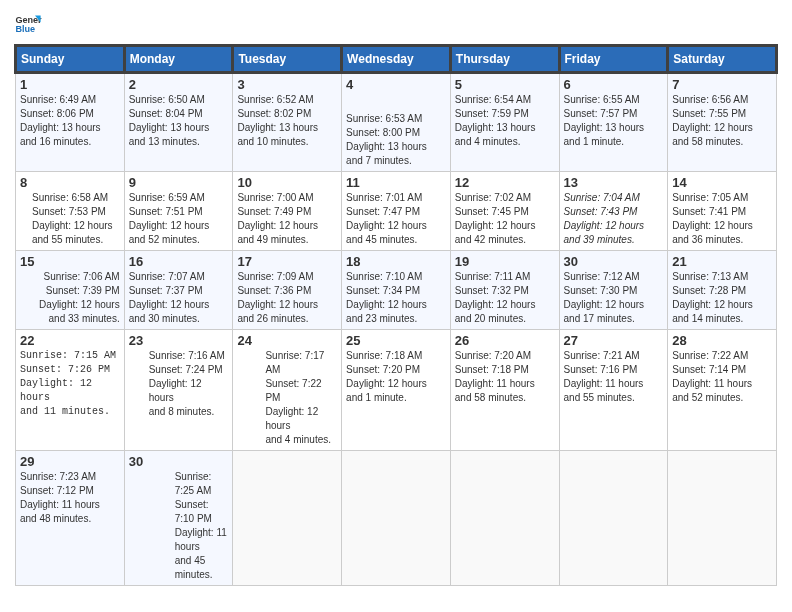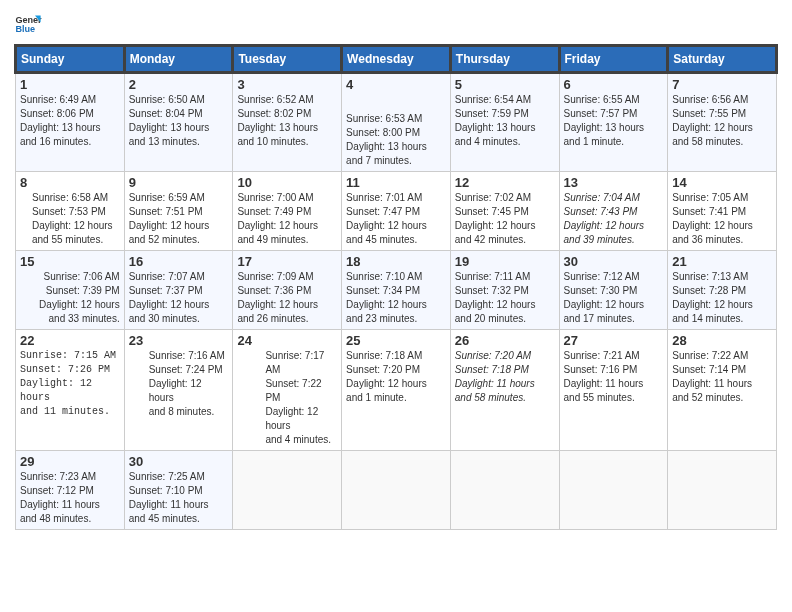--- a/index.html
+++ b/index.html
@@ -296,21 +296,21 @@
           </td>
           <td>
             <span class="day-num">25</span>
             <div class="cell-text" style="white-space: pre-line;">Sunrise: 7:18 AM
 Sunset: 7:20 PM
 Daylight: 12 hours
 and 1 minute.</div>
           </td>
           <td>
             <span class="day-num">26</span>
-            <div class="cell-text" style="white-space: pre-line; font-style: italic;">Sunrise: 7:20 AM
+            <div class="cell-text" style="white-space: pre-line;">Sunrise: 7:20 AM
 Sunset: 7:18 PM
 Daylight: 11 hours
 and 58 minutes.</div>
           </td>
           <td>
             <span class="day-num">27</span>
             <div class="cell-text" style="white-space: pre-line;">Sunrise: 7:21 AM
 Sunset: 7:16 PM
 Daylight: 11 hours
 and 55 minutes.</div>
@@ -326,21 +326,21 @@
         <tr>
           <td>
             <span class="day-num">29</span>
             <div class="cell-text" style="white-space: pre-line;">Sunrise: 7:23 AM
 Sunset: 7:12 PM
 Daylight: 11 hours
 and 48 minutes.</div>
           </td>
           <td>
             <span class="day-num">30</span>
-            <div class="cell-text" style="white-space: pre-line;">Sunrise: 7:25 AM
+            <div class="cell-text" style="white-space: pre-line; margin-left: 46px;">Sunrise: 7:25 AM
 Sunset: 7:10 PM
 Daylight: 11 hours
 and 45 minutes.</div>
           </td>
           <td class="empty"></td>
           <td class="empty"></td>
           <td class="empty"></td>
           <td class="empty"></td>
           <td class="empty"></td>
         </tr>

